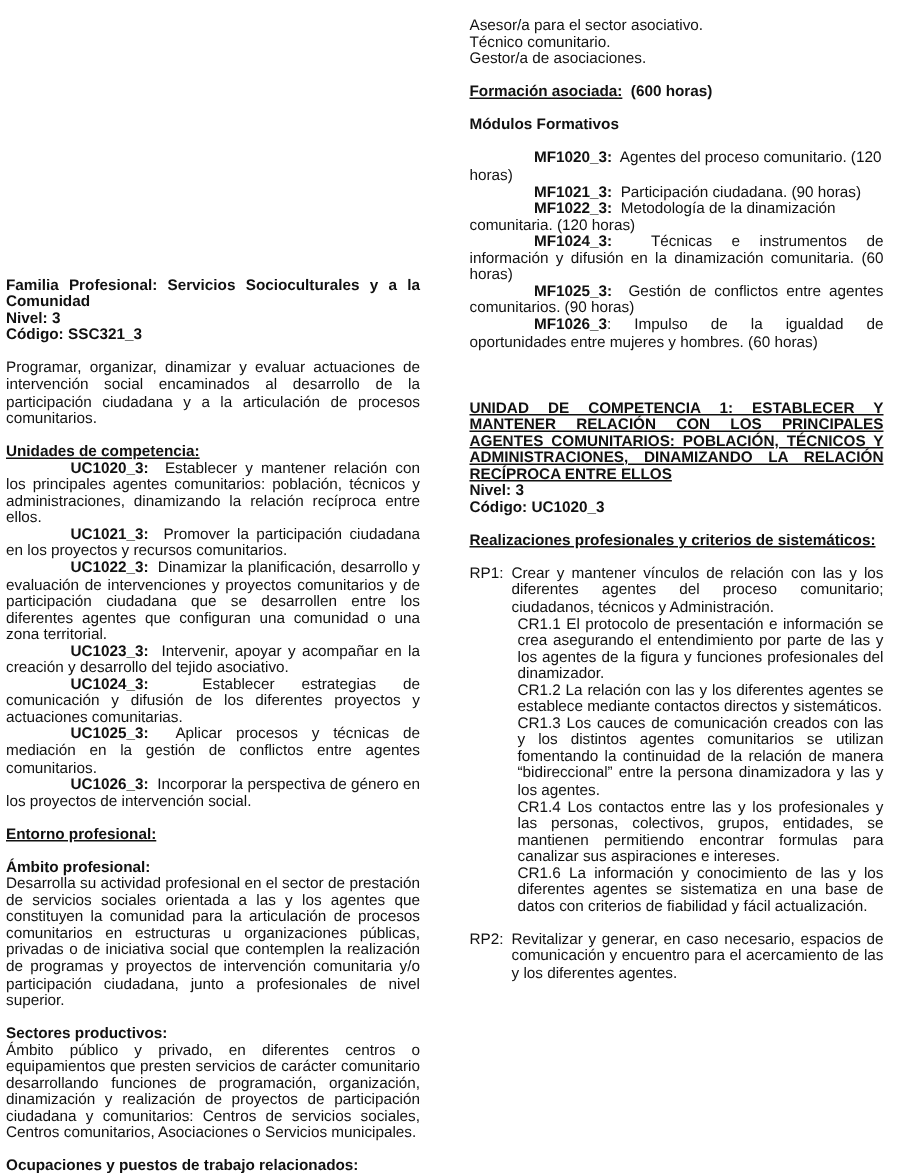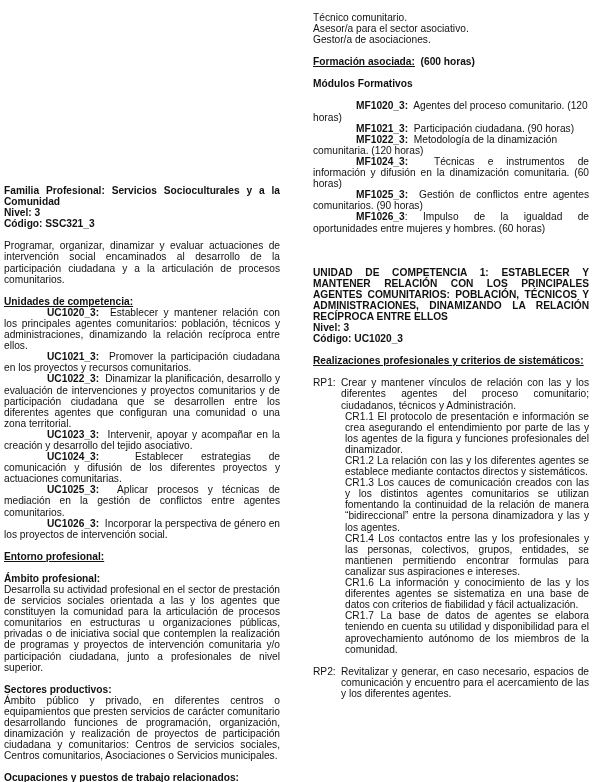--- a/index.html
+++ b/index.html
@@ -10,21 +10,21 @@
       font-size: 10.2px;
       line-height: 11.1px;
     }
     .col { position: absolute; width: 276px; }
     .col.left { left: 4px; top: 185px; }
     .col.right { left: 313px; top: 12px; }
     p { margin: 0; text-align: justify; }
     .b { font-weight: bold; }
     .u { text-decoration: underline; font-weight: bold; }
     .gap { height: 11px; }
-    .caps { text-transform: none; font-weight: bold; text-align: justify; letter-spacing: 0; }
+    .caps { text-transform: none; font-weight: bold; text-align: justify; letter-spacing: 0; text-decoration: underline; }
     .entry .code { font-weight: bold; padding-left: 43px; }
     .rp { display: flex; }
     .rp .rp-code { width: 28px; flex: 0 0 28px; }
     .rp .rp-body { flex: 1; }
     .cr { padding-left: 4px; text-align: justify; }
     .left-text { text-align: left; }
   </style>
 </head>
 <body>
 
@@ -62,22 +62,22 @@
     <p class="b left-text">Sectores productivos:</p>
     <p>Ámbito público y privado, en diferentes centros o equipamientos que presten servicios de carácter comunitario desarrollando funciones de programación, organización, dinamización y realización de proyectos de participación ciudadana y comunitarios: Centros de servicios sociales, Centros comunitarios, Asociaciones o Servicios municipales.</p>
     <div class="gap"></div>
     <p class="b left-text">Ocupaciones y puestos de trabajo relacionados:</p>
 
   </div>
 </div>
 
 <div class="col right">
   <div>
+    <p class="left-text">Asesor/a para el sector asociativo.</p>
     <p class="left-text">Técnico comunitario.</p>
-    <p class="left-text">Asesor/a para el sector asociativo.</p>
     <p class="left-text">Gestor/a de asociaciones.</p>
   </div>
   <div class="gap"></div>
 
   <p class="left-text"><span class="u">Formación asociada:</span>&nbsp; <span class="b">(600 horas)</span></p>
   <div class="gap"></div>
 
   <p class="b left-text">Módulos Formativos</p>
   <div class="gap"></div>
 
@@ -104,21 +104,20 @@
 
   <div class="rp">
     <div class="rp-code">RP1:</div>
     <div class="rp-body">
       <p>Crear y mantener vínculos de relación con las y los diferentes agentes del proceso comunitario; ciudadanos, técnicos y Administración.</p>
       <p class="cr">CR1.1 El protocolo de presentación e información se crea asegurando el entendimiento por parte de las y los agentes de la figura y funciones profesionales del dinamizador.</p>
       <p class="cr">CR1.2 La relación con las y los diferentes agentes se establece mediante contactos directos y sistemáticos.</p>
       <p class="cr">CR1.3 Los cauces de comunicación creados con las y los distintos agentes comunitarios se utilizan fomentando la continuidad de la relación de manera “bidireccional” entre la persona dinamizadora y las y los agentes.</p>
       <p class="cr">CR1.4 Los contactos entre las y los profesionales y las personas, colectivos, grupos, entidades, se mantienen permitiendo encontrar formulas para canalizar sus aspiraciones e intereses.</p>
       <p class="cr">CR1.6 La información y conocimiento de las y los diferentes agentes se sistematiza en una base de datos con criterios de fiabilidad y fácil actualización.</p>
-      <p class="cr">CR1.7 La base de datos de agentes se elabora teniendo en cuenta su utilidad y disponibilidad para el aprovechamiento autónomo de los miembros de la comunidad.</p>
     </div>
   </div>
   <div class="gap"></div>
 
   <div class="rp">
     <div class="rp-code">RP2:</div>
     <div class="rp-body">
       <p>Revitalizar y generar, en caso necesario, espacios de comunicación y encuentro para el acercamiento de las y los diferentes agentes.</p>
     </div>
   </div>

